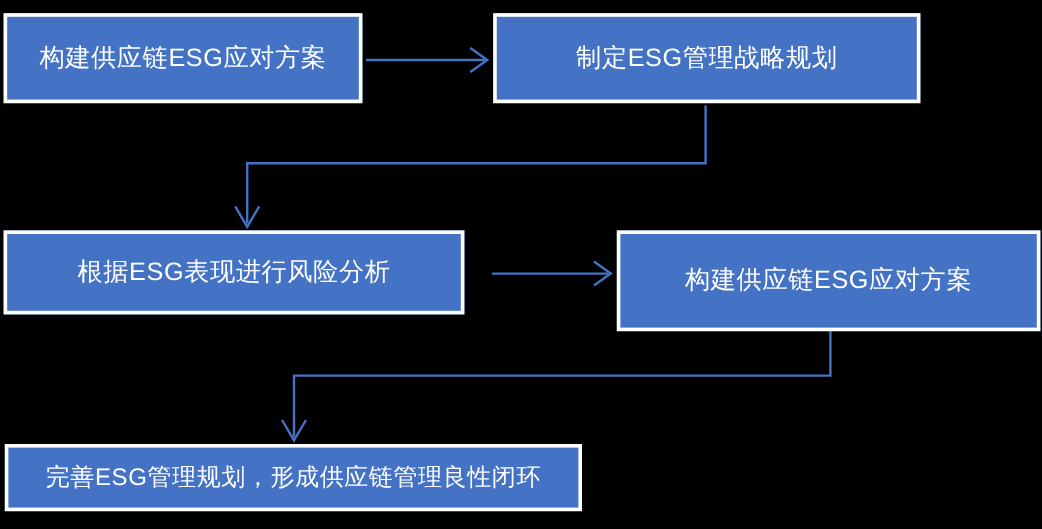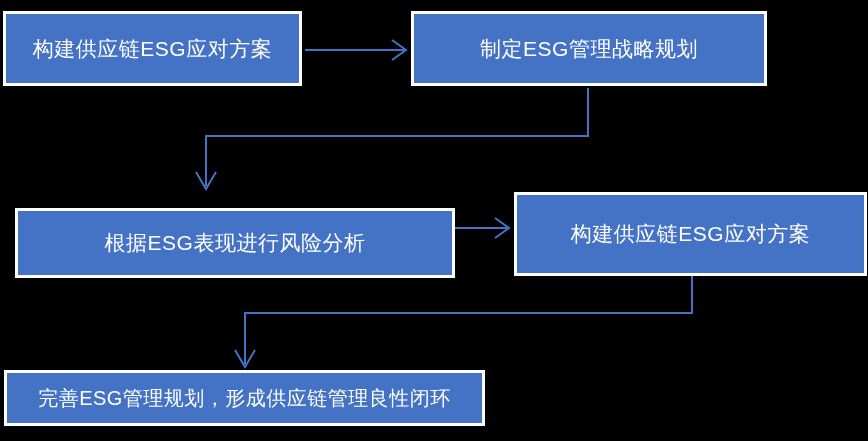--- a/index.html
+++ b/index.html
@@ -33,21 +33,21 @@
     white-space: nowrap;
     user-select: none;
   }
   .node-label {
     display: block;
     padding: 0 6px;
   }
   
   #node-strategy   { left: 3px;   top: 11px;  width: 299px; height: 75px; }
   #node-tracking   { left: 411px; top: 11px;  width: 356px; height: 75px; }
-  #node-risk       { left: 15px;   top: 192px; width: 440px; height: 70px; margin-top: 16px; }
+  #node-risk       { left: 3px;   top: 192px; width: 384px; height: 70px; }
   #node-solution   { left: 514px; top: 192px; width: 353px; height: 84px; }
   #node-closedloop { left: 4px;   top: 370px; width: 481px; height: 56px; }
   #node-closedloop .node-label { font-size: 20px; }
 
   
   .connector {
     position: absolute;
     left: 0;
     top: 0;
     width: 868px;

